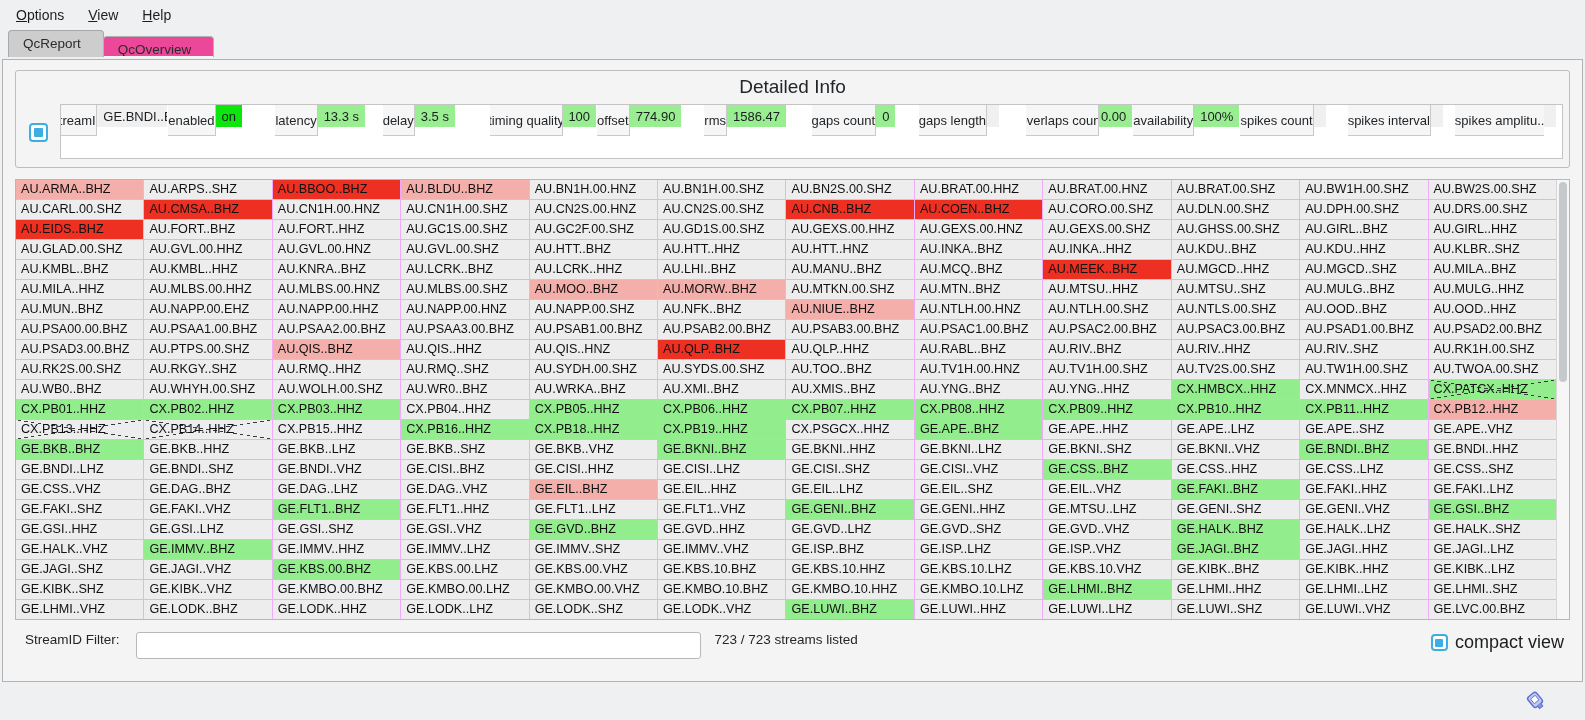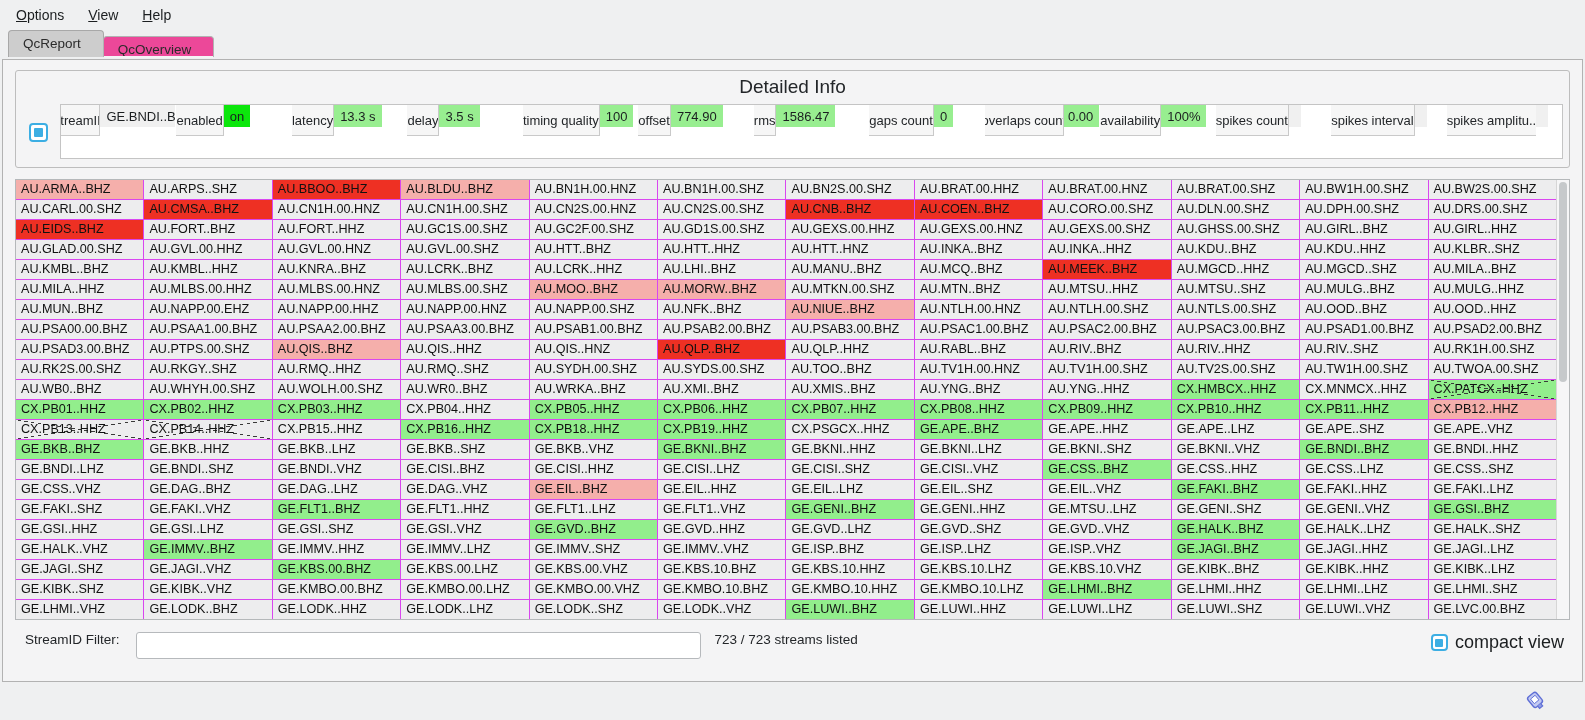--- a/index.html
+++ b/index.html
@@ -45,21 +45,21 @@
   .dval.right { justify-content:flex-end; }
   .dval.center { justify-content:center; }
   .dval.green { background:#98ee90; }
   .dval.bright-green { background:#0ce60c; }
 
   
   .gridframe { position:absolute; left:12px; right:12px; top:119px; height:441px;
                border:1px solid #b5b8ba; background:#fff; overflow:hidden; }
   .stream-grid { position:absolute; left:0; top:0; right:13px; bottom:0;
                  display:grid; grid-template-columns:repeat(12,1fr); gap:1px;
-                 grid-auto-rows:19px; background:#d946ef; overflow:hidden; }
+                 grid-auto-rows:19px; background:#f0abfc; overflow:hidden; }
   .cell { background:#ededee; font-size:12.6px; line-height:19px; padding-left:5px;
           white-space:nowrap; overflow:hidden; color:#111; }
   .cell.g { background:#92ee8c; }
   .cell.p { background:#f5afab; }
   .cell.r { background:#ee3023; }
   .cell.x { background-image:
       linear-gradient(to top right, transparent 49.3%, #3a3a3a 49.3%, #3a3a3a 50.7%, transparent 50.7%),
       linear-gradient(to bottom right, transparent 49.3%, #3a3a3a 49.3%, #3a3a3a 50.7%, transparent 50.7%); }
 
   .vscroll { position:absolute; right:0; top:0; bottom:0; width:13px; background:#f6f6f7;
@@ -130,20 +130,24 @@
           <div class="dhead">offset</div>
           <div class="dval right green">774.90</div>
         </div>
         <div class="dcol">
           <div class="dhead">rms</div>
           <div class="dval right green">1586.47</div>
         </div>
         <div class="dcol">
           <div class="dhead">gaps count</div>
           <div class="dval right green">0</div>
+        </div>
+        <div class="dcol">
+          <div class="dhead">gaps length</div>
+          <div class="dval right"></div>
         </div>
         <div class="dcol">
           <div class="dhead">overlaps count</div>
           <div class="dval right green">0.00</div>
         </div>
         <div class="dcol">
           <div class="dhead">availability</div>
           <div class="dval right green">100%</div>
         </div>
         <div class="dcol">

